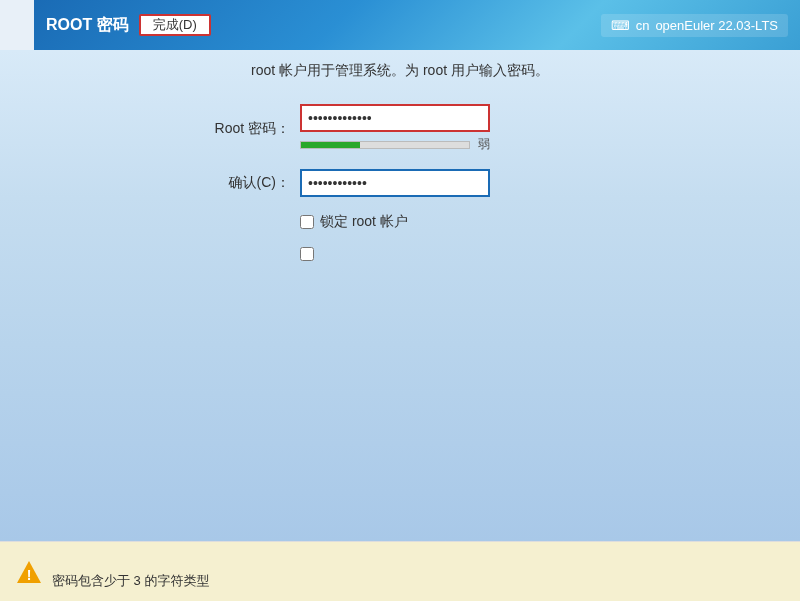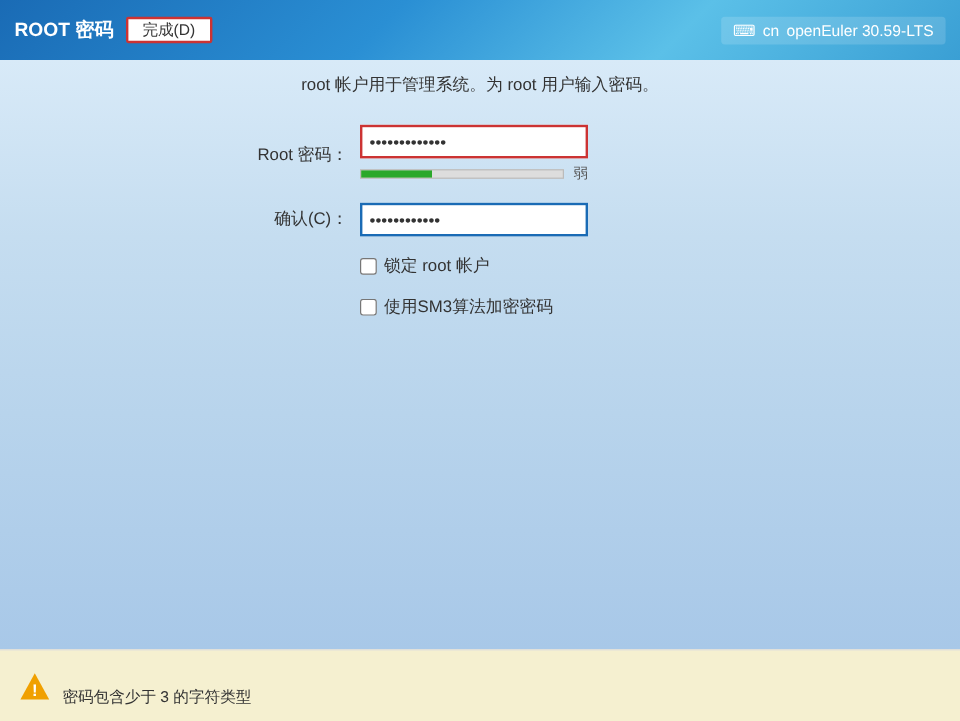--- a/index.html
+++ b/index.html
@@ -13,20 +13,21 @@
     }
 
     
     .header {
       height: 50px;
       background: linear-gradient(135deg, #1a6bb5 0%, #2a8fd4 40%, #5bc0e8 70%, #3a9fd4 100%);
       display: flex;
       align-items: center;
       justify-content: space-between;
       padding: 0 12px;
+      margin-left: 34px;
     }
     .header-left {
       display: flex;
       align-items: center;
       gap: 10px;
     }
     .header-title {
       color: white;
       font-size: 16px;
       font-weight: bold;
@@ -204,21 +205,21 @@
 <body>
 
 <div class="header">
   <div class="header-left">
     <span class="header-title">ROOT 密码</span>
     <button class="done-button">完成(D)</button>
   </div>
   <div class="header-right">
     <span class="keyboard-icon">⌨</span>
     <span>cn</span>
-    <span>openEuler 30.59-LTS</span>
+    <span>openEuler 22.03-LTS</span>
   </div>
 </div>
 
 <div class="main-content">
   <div class="description">root 帐户用于管理系统。为 root 用户输入密码。</div>
 
   <div class="form-area">
 
     <div class="form-row">
       <label class="form-label">Root 密码：</label>
@@ -239,21 +240,20 @@
       <input type="password" class="confirm-input" value="testpassword" style="">
     </div>
 
     <div class="checkbox-row">
       <input type="checkbox" style="">
       <label class="checkbox-label">锁定 root 帐户</label>
     </div>
 
     <div class="checkbox-row">
       <input type="checkbox" style="">
-      <label class="checkbox-label">使用SM3算法加密密码</label>
     </div>
 
   </div>
 </div>
 
 <div class="bottom-bar">
   <div class="warning-icon-wrap">
     <svg width="26" height="26" viewBox="0 0 26 26">
       <polygon points="13,2 1,24 25,24" fill="#f0a000"></polygon>
       <text x="13" y="21" text-anchor="middle" font-size="14" font-weight="bold" fill="white">!</text>

